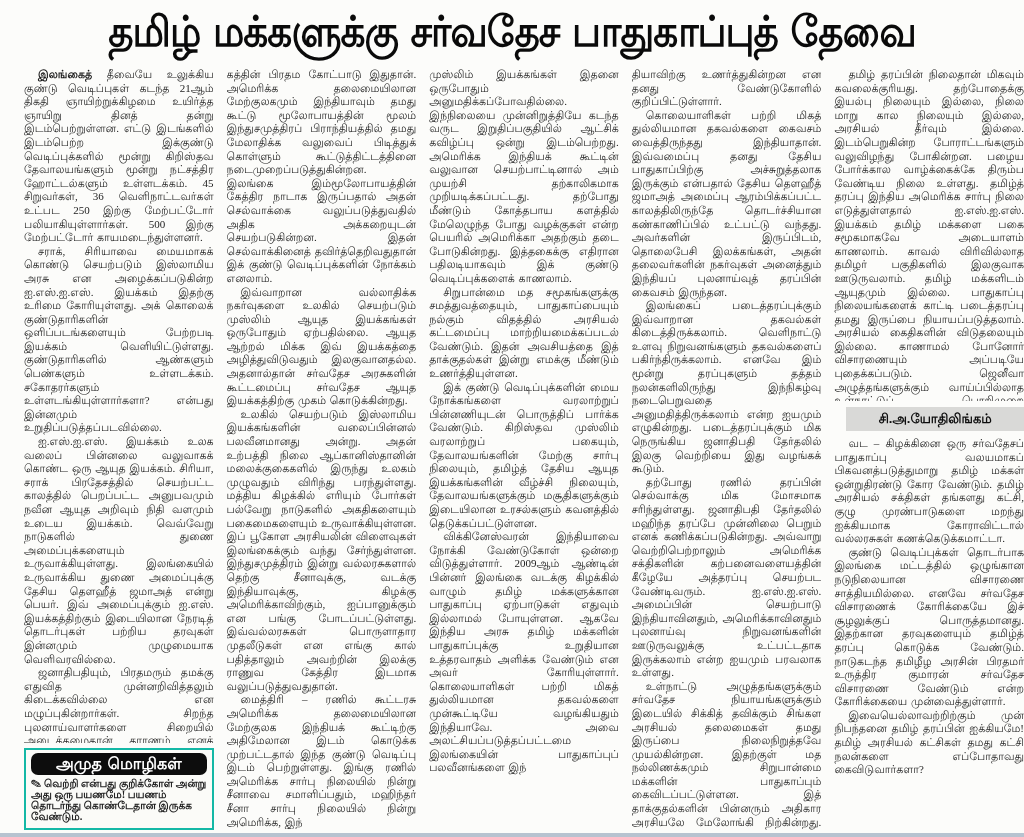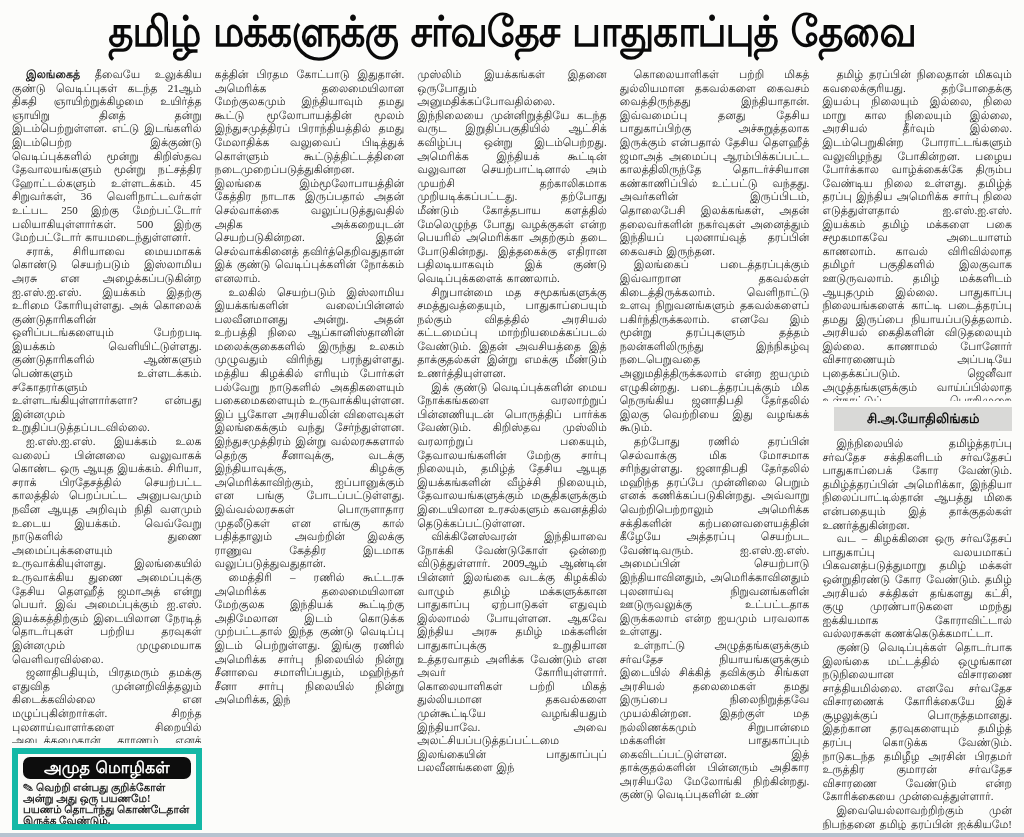--- a/index.html
+++ b/index.html
@@ -16,53 +16,53 @@
   }
   .headline {
     position:absolute; left:0; top:4px; width:100%; height:60px;
     display:flex; align-items:center; justify-content:center;
     font-family:"DejaVu Sans","Liberation Sans",sans-serif;
     font-weight:bold; font-size:39px; letter-spacing:-1px;
     color:#0a0a0a; white-space:nowrap;
     transform:scaleY(1.08);
   }
   .columns {
-    position:absolute; left:12px; top:68px; width:1000px; height:762px;
+    position:absolute; left:24px; top:68px; width:1000px; height:762px;
     display:flex; gap:13px;
   }
   .column {
     flex:1 1 0; overflow:hidden;
     font-size:11px; line-height:13.6px; text-align:justify;
     display:flex; flex-direction:column;
   }
   .coltext { overflow:hidden; }
   .col1-text { flex:1 1 auto; }
   .para { text-indent:14px; margin:0; word-spacing:1px; }
   .para.noindent { text-indent:0; }
   .para b { font-weight:bold; }
   
   .quote-box {
     flex:0 0 auto; margin-top:5px; height:82px;
-    border:6px solid #14b8a6; background:#fbfbf8;
+    border:2px solid #14b8a6; background:#fbfbf8;
     padding:3px 5px 2px 5px; overflow:hidden;
   }
   .quote-box-title {
     background:#0d0d0d; color:#ffffff; text-align:center;
     font-family:"DejaVu Sans","Liberation Sans",sans-serif;
     font-weight:bold; font-size:16px; line-height:22px;
     border-radius:7px; margin-bottom:3px;
   }
   .quote-box-body { font-size:10.5px; line-height:11px; font-weight:bold; color:#222; text-align:left; }
   .quote-box-bullet { display:inline-block; margin-right:3px; font-size:11px; }
   
   .col5-top { flex:0 0 333px; overflow:hidden; }
   .byline-bar {
     flex:0 0 auto; margin:6px 0 6px 12px;
     background:#d9d9d7; color:#0d0d0d;
-    font-family:Liberation Serif, serif;
+    font-family:Liberation Sans, sans-serif;
     font-weight:bold; font-size:13px; line-height:24px;
     text-align:center; text-indent:0;
   }
   .col5-bottom { flex:1 1 auto; overflow:hidden; }
   .bottom-rule {
     position:absolute; left:0; bottom:0; width:100%; height:4px;
   }
 </style>
 </head>
 <body>
@@ -86,50 +86,51 @@
         <div class="quote-box-body">
           <span class="quote-box-bullet">✎</span><span>வெற்றி என்பது குறிக்கோள் அன்று அது ஒரு பயணமே! பயணம் தொடர்ந்து கொண்டேதான் இருக்க வேண்டும்.</span>
           
         </div>
       </div>
     </div>
 
     <div class="column">
       <div class="coltext">
         <p class="para noindent">கத்தின் பிரதம கோட்பாடு இதுதான். அமெரிக்க தலைமையிலான மேற்குலகமும் இந்தியாவும் தமது கூட்டு மூலோபாயத்தின் மூலம் இந்துசமுத்திரப் பிராந்தியத்தில் தமது மேலாதிக்க வலுவைப் பிடித்துக் கொள்ளும் கூட்டுத்திட்டத்தினை நடைமுறைப்படுத்துகின்றன. இலங்கை இம்மூலோபாயத்தின் கேத்திர நாடாக இருப்பதால் அதன் செல்வாக்கை வலுப்படுத்துவதில் அதிக அக்கறையுடன் செயற்படுகின்றன. இதன் செல்வாக்கினைத் தவிர்த்தெறிவதுதான் இக் குண்டு வெடிப்புக்களின் நோக்கம் எனலாம்.</p>
+        <p class="para">இவ்வாறான வல்லாதிக்க நகர்வுகளை உலகில் செயற்படும் முஸ்லிம் ஆயுத இயக்கங்கள் ஒருபோதும் ஏற்பதில்லை. ஆயுத ஆற்றல் மிக்க இவ் இயக்கத்தை அழித்துவிடுவதும் இலகுவானதல்ல. அதனால்தான் சர்வதேச அரசுகளின் கூட்டமைப்பு சர்வதேச ஆயுத இயக்கத்திற்கு முகம் கொடுக்கின்றது.</p>
         <p class="para">உலகில் செயற்படும் இஸ்லாமிய இயக்கங்களின் வலைப்பின்னல் பலவீனமானது அன்று. அதன் உற்பத்தி நிலை ஆப்கானிஸ்தானின் மலைக்குகைகளில் இருந்து உலகம் முழுவதும் விரிந்து பரந்துள்ளது. மத்திய கிழக்கில் எரியும் போர்கள் பல்வேறு நாடுகளில் அகதிகளையும் பகைமைகளையும் உருவாக்கியுள்ளன. இப் பூகோள அரசியலின் விளைவுகள் இலங்கைக்கும் வந்து சேர்ந்துள்ளன. இந்துசமுத்திரம் இன்று வல்லரசுகளால் தெற்கு சீனாவுக்கு, வடக்கு இந்தியாவுக்கு, கிழக்கு அமெரிக்காவிற்கும், ஐப்பானுக்கும் என பங்கு போடப்பட்டுள்ளது. இவ்வல்லரசுகள் பொருளாதார முதலீடுகள் என எங்கு கால் பதித்தாலும் அவற்றின் இலக்கு ராணுவ கேத்திர இடமாக வலுப்படுத்துவதுதான்.</p>
         <p class="para">மைத்திரி – ரணில் கூட்டரசு அமெரிக்க தலைமையிலான மேற்குலக இந்தியக் கூட்டிற்கு அதிமேலான இடம் கொடுக்க முற்பட்டதால் இந்த குண்டு வெடிப்பு இடம் பெற்றுள்ளது. இங்கு ரணில் அமெரிக்க சார்பு நிலையில் நின்று சீனாவை சமாளிப்பதும், மஹிந்தர் சீனா சார்பு நிலையில் நின்று அமெரிக்க, இந்</p>
       </div>
     </div>
 
     <div class="column">
       <div class="coltext">
         <p class="para noindent">முஸ்லிம் இயக்கங்கள் இதனை ஒருபோதும் அனுமதிக்கப்போவதில்லை. இந்நிலையை முன்னிறுத்தியே கடந்த வருட இறுதிப்பகுதியில் ஆட்சிக் கவிழ்ப்பு ஒன்று இடம்பெற்றது. அமெரிக்க இந்தியக் கூட்டின் வலுவான செயற்பாட்டினால் அம் முயற்சி தற்காலிகமாக முறியடிக்கப்பட்டது. தற்போது மீண்டும் கோத்தபாய களத்தில் மேலெழுந்த போது வழக்குகள் என்ற பெயரில் அமெரிக்கா அதற்கும் தடை போடுகின்றது. இத்தகைக்கு எதிரான பதிலடியாகவும் இக் குண்டு வெடிப்புக்களைக் காணலாம்.</p>
         <p class="para">சிறுபான்மை மத சமூகங்களுக்கு சமத்துவத்தையும், பாதுகாப்பையும் நல்கும் விதத்தில் அரசியல் கட்டமைப்பு மாற்றியமைக்கப்படல் வேண்டும். இதன் அவசியத்தை இத் தாக்குதல்கள் இன்று எமக்கு மீண்டும் உணர்த்தியுள்ளன.</p>
         <p class="para">இக் குண்டு வெடிப்புக்களின் மைய நோக்கங்களை வரலாற்றுப் பின்னணியுடன் பொருத்திப் பார்க்க வேண்டும். கிறிஸ்தவ முஸ்லிம் வரலாற்றுப் பகையும், தேவாலயங்களின் மேற்கு சார்பு நிலையும், தமிழ்த் தேசிய ஆயுத இயக்கங்களின் வீழ்ச்சி நிலையும், தேவாலயங்களுக்கும் மசூதிகளுக்கும் இடையிலான உரசல்களும் கவனத்தில் தெடுக்கப்பட்டுள்ளன.</p>
         <p class="para">விக்கினேஸ்வரன் இந்தியாவை நோக்கி வேண்டுகோள் ஒன்றை விடுத்துள்ளார். 2009ஆம் ஆண்டின் பின்னர் இலங்கை வடக்கு கிழக்கில் வாழும் தமிழ் மக்களுக்கான பாதுகாப்பு ஏற்பாடுகள் எதுவும் இல்லாமல் போயுள்ளன. ஆகவே இந்திய அரசு தமிழ் மக்களின் பாதுகாப்புக்கு உறுதியான உத்தரவாதம் அளிக்க வேண்டும் என அவர் கோரியுள்ளார். கொலையாளிகள் பற்றி மிகத் துல்லியமான தகவல்களை முன்கூட்டியே வழங்கியதும் இந்தியாவே. அவை அலட்சியப்படுத்தப்பட்டமை இலங்கையின் பாதுகாப்புப் பலவீனங்களை இந்</p>
       </div>
     </div>
 
     <div class="column">
       <div class="coltext">
+        <p class="para noindent">தியாவிற்கு உணர்த்துகின்றன என தனது வேண்டுகோளில் குறிப்பிட்டுள்ளார்.</p>
         <p class="para">கொலையாளிகள் பற்றி மிகத் துல்லியமான தகவல்களை கைவசம் வைத்திருந்தது இந்தியாதான். இவ்வமைப்பு தனது தேசிய பாதுகாப்பிற்கு அச்சுறுத்தலாக இருக்கும் என்பதால் தேசிய தௌஹீத் ஜமாஅத் அமைப்பு ஆரம்பிக்கப்பட்ட காலத்திலிருந்தே தொடர்ச்சியான கண்காணிப்பில் உட்பட்டு வந்தது. அவர்களின் இருப்பிடம், தொலைபேசி இலக்கங்கள், அதன் தலைவர்களின் நகர்வுகள் அனைத்தும் இந்தியப் புலனாய்வுத் தரப்பின் கைவசம் இருந்தன.</p>
         <p class="para">இலங்கைப் படைத்தரப்புக்கும் இவ்வாறான தகவல்கள் கிடைத்திருக்கலாம். வெளிநாட்டு உளவு நிறுவனங்களும் தகவல்களைப் பகிர்ந்திருக்கலாம். எனவே இம் மூன்று தரப்புகளும் தத்தம் நலன்களிலிருந்து இந்நிகழ்வு நடைபெறுவதை அனுமதித்திருக்கலாம் என்ற ஐயமும் எழுகின்றது. படைத்தரப்புக்கும் மிக நெருங்கிய ஜனாதிபதி தேர்தலில் இலகு வெற்றியை இது வழங்கக் கூடும்.</p>
         <p class="para">தற்போது ரணில் தரப்பின் செல்வாக்கு மிக மோசமாக சரிந்துள்ளது. ஜனாதிபதி தேர்தலில் மஹிந்த தரப்பே முன்னிலை பெறும் எனக் கணிக்கப்படுகின்றது. அவ்வாறு வெற்றிபெற்றாலும் அமெரிக்க சக்திகளின் கற்பனைவளையத்தின் கீழேயே அத்தரப்பு செயற்பட வேண்டிவரும். ஐ.எஸ்.ஐ.எஸ். அமைப்பின் செயற்பாடு இந்தியாவினதும், அமெரிக்காவினதும் புலனாய்வு நிறுவனங்களின் ஊடுருவலுக்கு உட்பட்டதாக இருக்கலாம் என்ற ஐயமும் பரவலாக உள்ளது.</p>
         <p class="para">உள்நாட்டு அழுத்தங்களுக்கும் சர்வதேச நியாயங்களுக்கும் இடையில் சிக்கித் தவிக்கும் சிங்கள அரசியல் தலைமைகள் தமது இருப்பை நிலைநிறுத்தவே முயல்கின்றன. இதற்குள் மத நல்லிணக்கமும் சிறுபான்மை மக்களின் பாதுகாப்பும் கைவிடப்பட்டுள்ளன. இத் தாக்குதல்களின் பின்னரும் அதிகார அரசியலே மேலோங்கி நிற்கின்றது. குண்டு வெடிப்புகளின் உண்</p>
       </div>
     </div>
 
     <div class="column">
       <div class="coltext col5-top">
         <p class="para">தமிழ் தரப்பின் நிலைதான் மிகவும் கவலைக்குரியது. தற்போதைக்கு இயல்பு நிலையும் இல்லை, நிலை மாறு கால நிலையும் இல்லை, அரசியல் தீர்வும் இல்லை. இடம்பெறுகின்ற போராட்டங்களும் வலுவிழந்து போகின்றன. பழைய போர்க்கால வாழ்க்கைக்கே திரும்ப வேண்டிய நிலை உள்ளது. தமிழ்த் தரப்பு இந்திய அமெரிக்க சார்பு நிலை எடுத்துள்ளதால் ஐ.எஸ்.ஐ.எஸ். இயக்கம் தமிழ் மக்களை பகை சமூகமாகவே அடையாளம் காணலாம். காவல் விரிவில்லாத தமிழர் பகுதிகளில் இலகுவாக ஊடுருவலாம். தமிழ் மக்களிடம் ஆயுதமும் இல்லை. பாதுகாப்பு நிலையங்களைக் காட்டி படைத்தரப்பு தமது இருப்பை நியாயப்படுத்தலாம். அரசியல் கைதிகளின் விடுதலையும் இல்லை. காணாமல் போனோர் விசாரணையும் அப்படியே புதைக்கப்படும். ஜெனீவா அழுத்தங்களுக்கும் வாய்ப்பில்லாத உள்நாட்டுப் பொறிமுறை உருவாக்கப்பட்டுள்ளதால் இனி அவற்றிற்கும் அர்த்தமில்லை.</p>
       </div>
       <div class="byline-bar">சி.அ.யோதிலிங்கம்</div>
       <div class="coltext col5-bottom">
-        <p class="para">இந்நிலையில் தமிழ்த்தரப்பு சர்வதேச சக்திகளிடம் சர்வதேசப் பாதுகாப்பைக் கோர வேண்டும். தமிழ்த்தரப்பின் அமெரிக்கா, இந்தியா நிலைப்பாட்டில்தான் ஆபத்து மிகை என்பதையும் இத் தாக்குதல்கள் உணர்த்துகின்றன.</p>
         <p class="para">வட – கிழக்கினை ஒரு சர்வதேசப் பாதுகாப்பு வலயமாகப் பிகவனத்படுத்துமாறு தமிழ் மக்கள் ஒன்றுதிரண்டு கோர வேண்டும். தமிழ் அரசியல் சக்திகள் தங்களது கட்சி, குழு முரண்பாடுகளை மறந்து ஐக்கியமாக கோராவிட்டால் வல்லரசுகள் கணக்கெடுக்கமாட்டா.</p>
         <p class="para">குண்டு வெடிப்புக்கள் தொடர்பாக இலங்கை மட்டத்தில் ஒழுங்கான நடுநிலையான விசாரணை சாத்தியமில்லை. எனவே சர்வதேச விசாரணைக் கோரிக்கையே இச் சூழலுக்குப் பொருத்தமானது. இதற்கான தரவுகளையும் தமிழ்த் தரப்பு கொடுக்க வேண்டும். நாடுகடந்த தமிழீழ அரசின் பிரதமர் உருத்திர குமாரன் சர்வதேச விசாரணை வேண்டும் என்ற கோரிக்கையை முன்வைத்துள்ளார்.</p>
         <p class="para">இவையெல்லாவற்றிற்கும் முன் நிபந்தனை தமிழ் தரப்பின் ஐக்கியமே! தமிழ் அரசியல் கட்சிகள் தமது கட்சி நலன்களை எப்போதாவது கைவிடுவார்களா?</p>
       </div>
     </div>
 
   </div>
 
   <div class="bottom-rule" style="background: rgb(183, 195, 208);"></div>
 </div>

